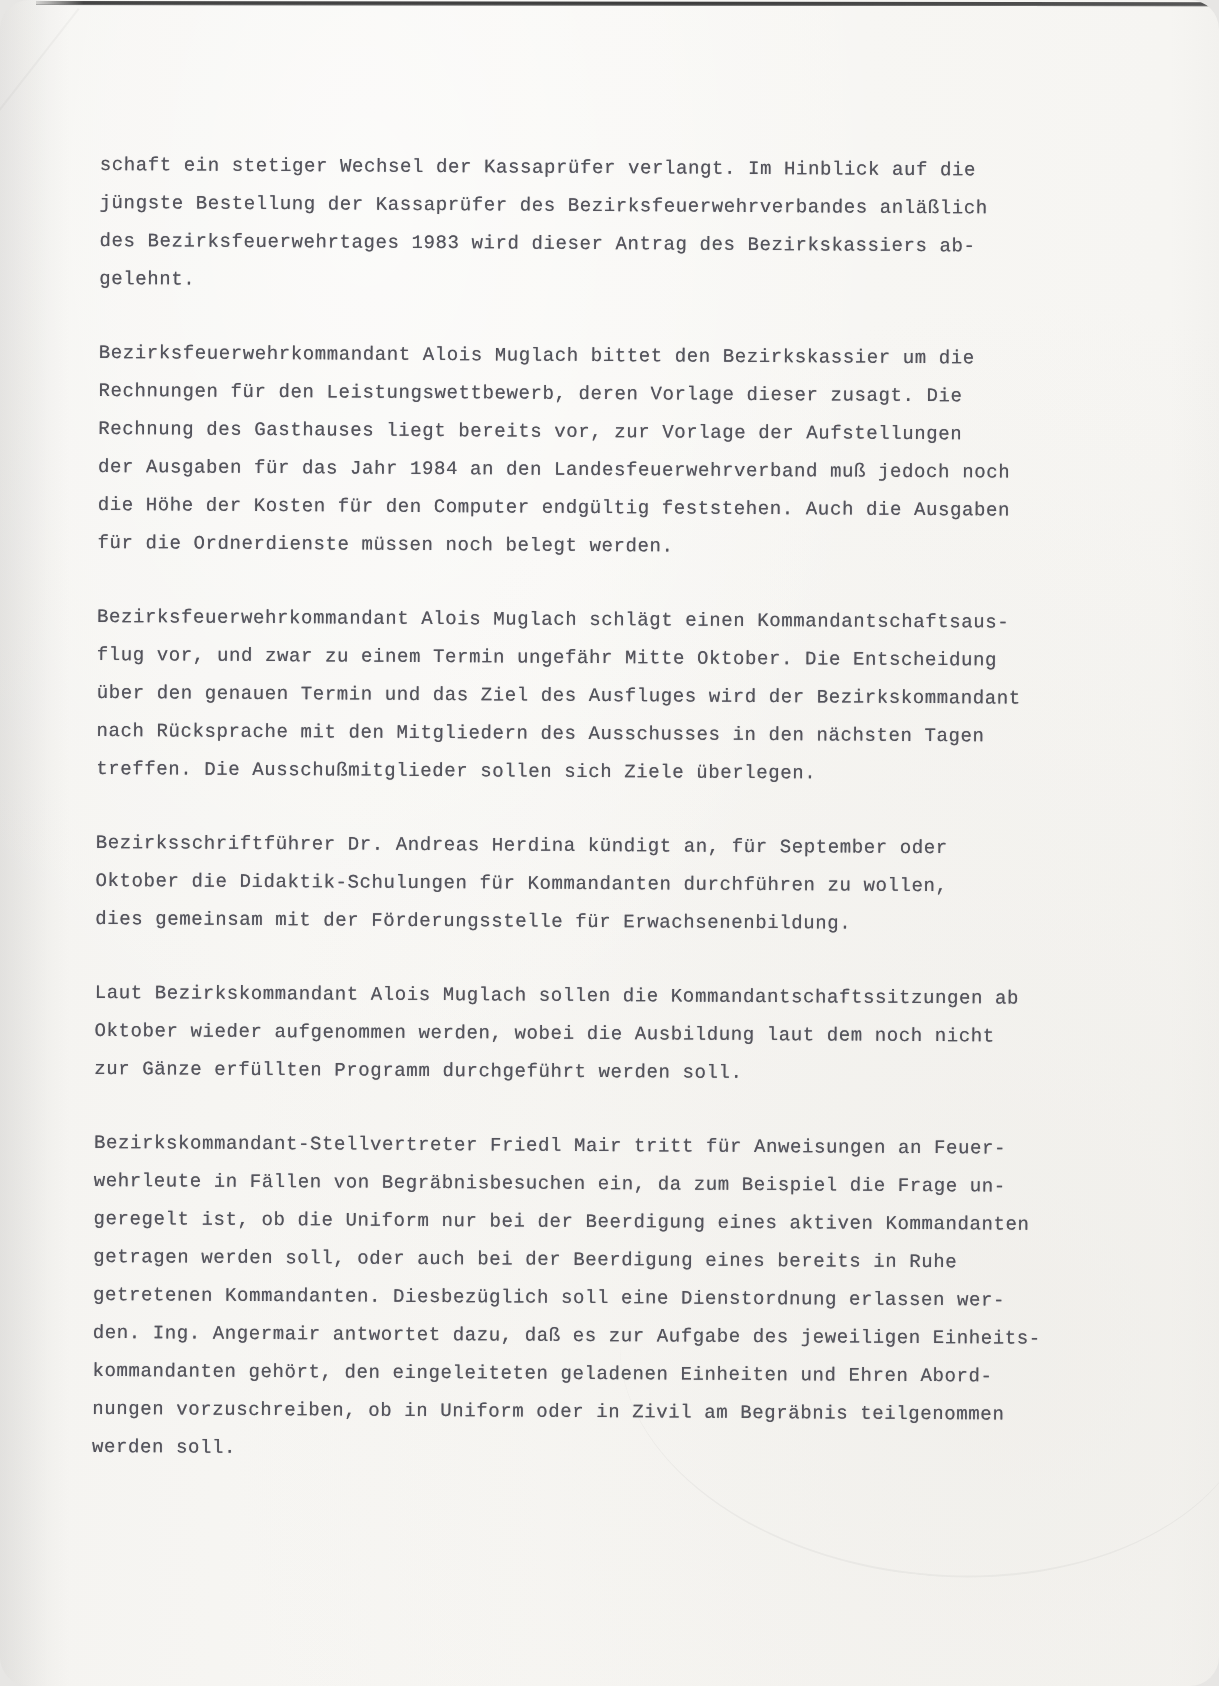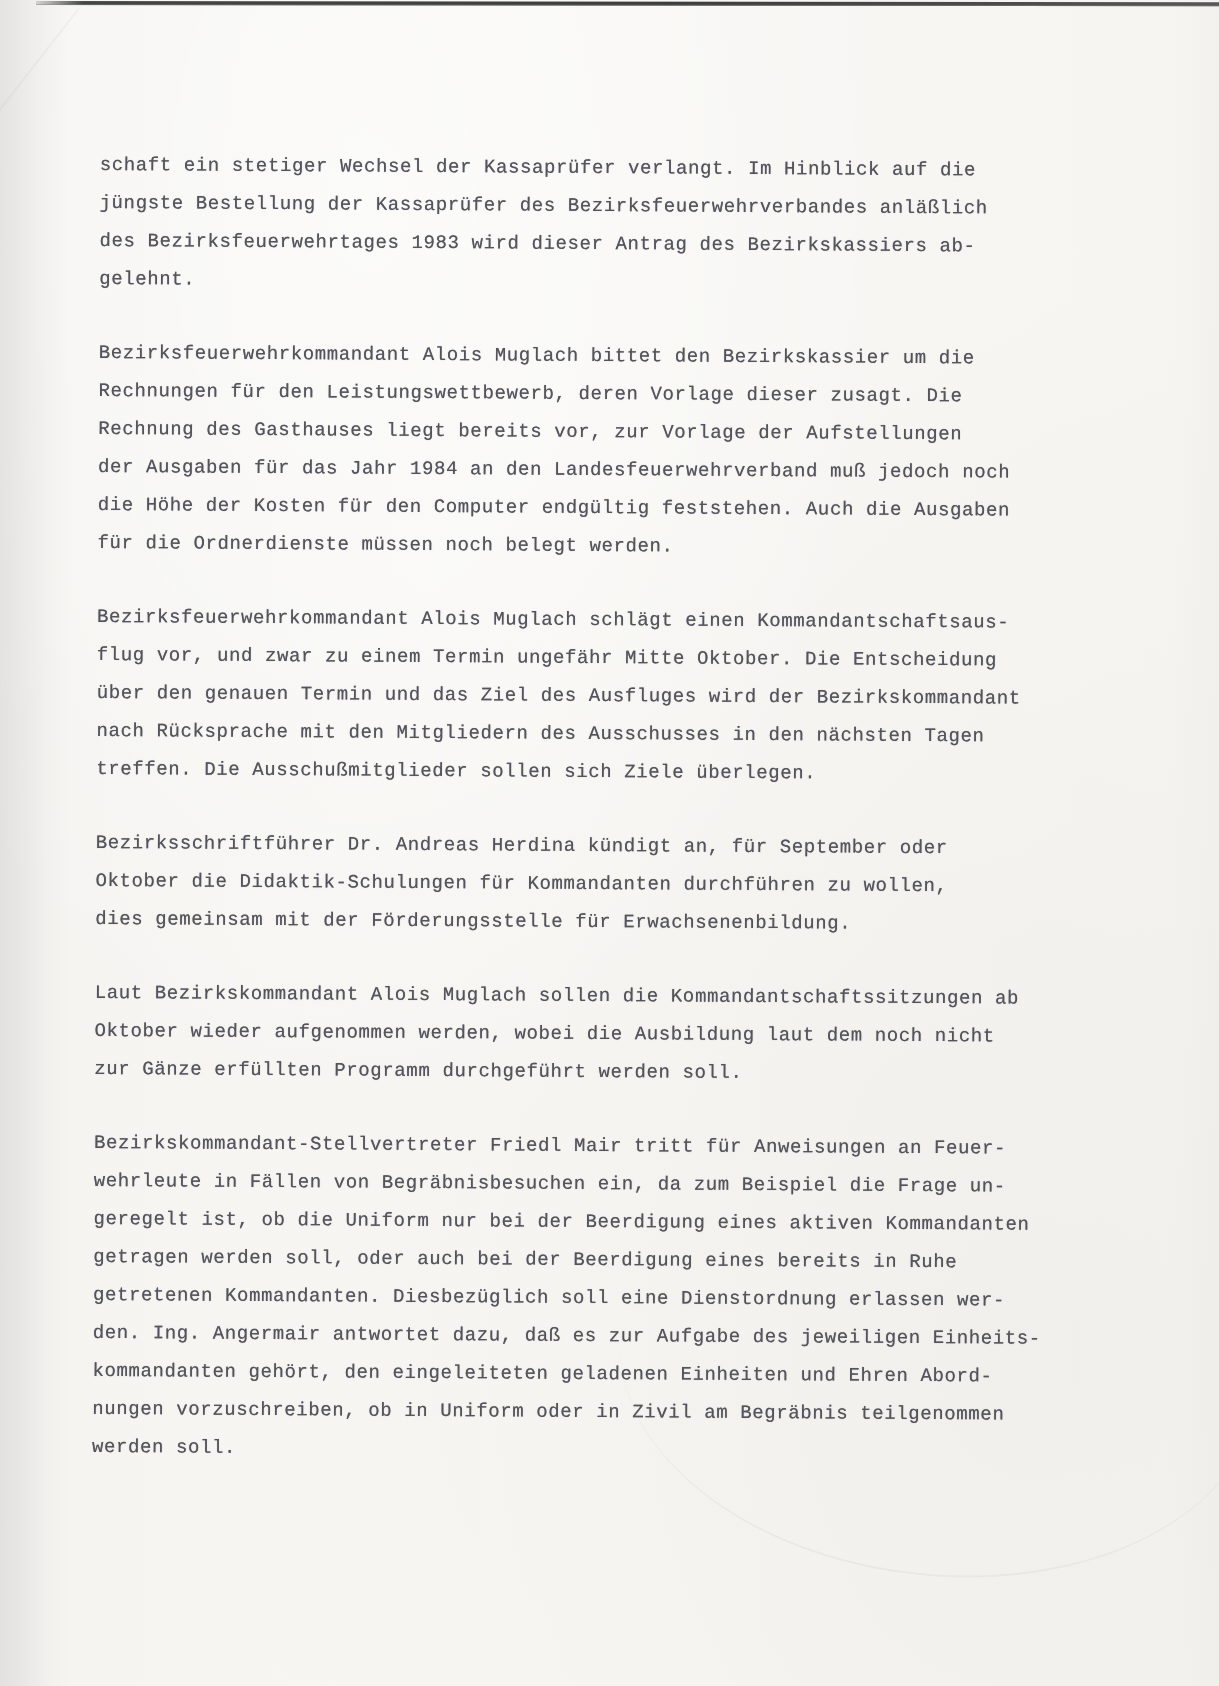--- a/index.html
+++ b/index.html
@@ -11,20 +11,21 @@
   .page {
     position: relative;
     width: 1219px;
     height: 1686px;
     overflow: hidden;
     background:
       radial-gradient(ellipse at 30% 12%, rgba(255,255,255,0.55), rgba(255,255,255,0) 45%),
       radial-gradient(ellipse at 85% 80%, rgba(235,233,228,0.5), rgba(255,255,255,0) 55%),
       linear-gradient(90deg, #ecebe9 0%, #f5f4f1 4%, #f8f7f4 45%, #f6f5f2 96%, #f2f1ee 100%);
     font-family: "Liberation Mono", "DejaVu Sans Mono", monospace;
+    border-radius: 29px;
   }
   
   .scan-edge-top {
     position: absolute;
     top: 1px;
     left: 36px;
     right: 0;
     height: 3px;
     background: linear-gradient(90deg, rgba(40,40,40,0.15) 0%, #454545 4%, #3d3d3d 55%, #565656 100%);
     border-bottom: 1px solid rgba(130,130,130,0.5);

